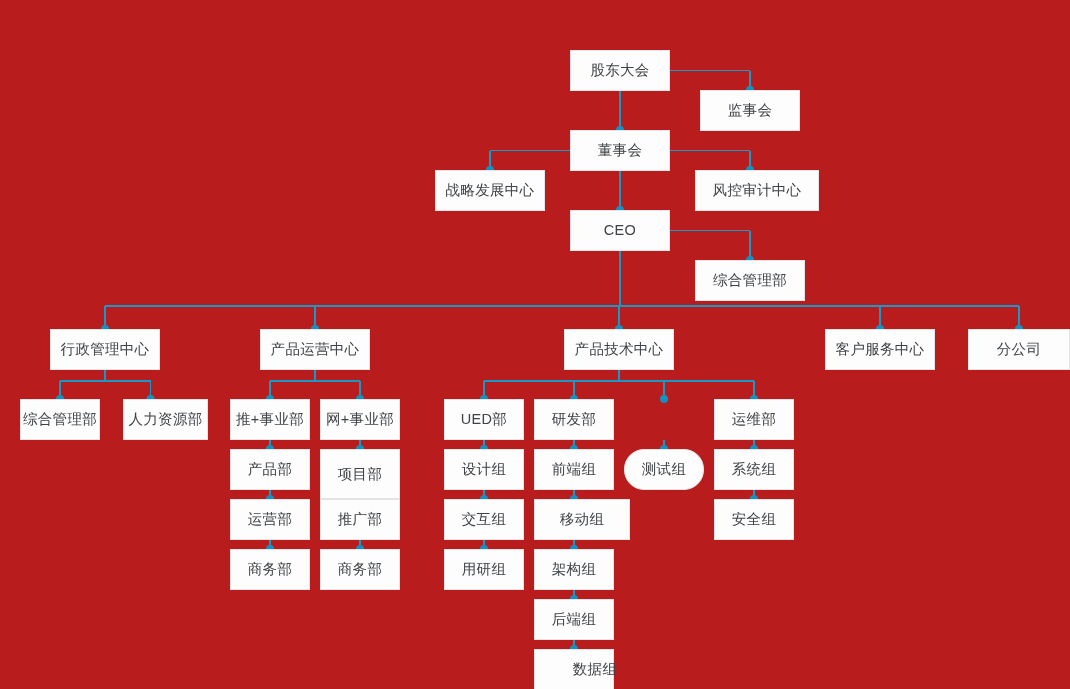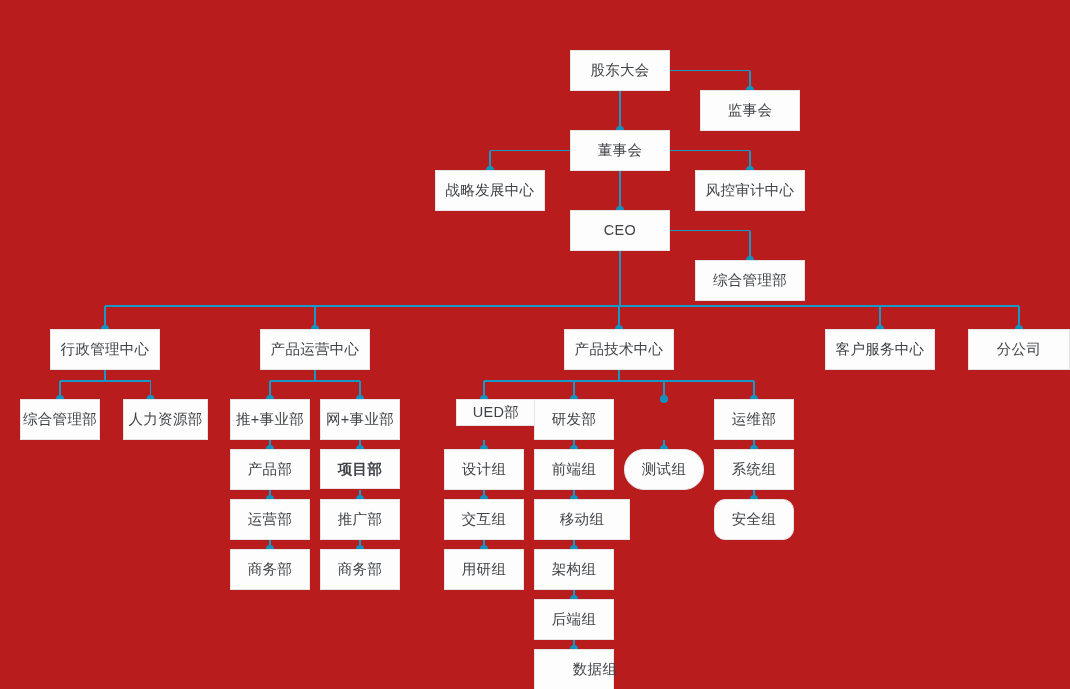--- a/index.html
+++ b/index.html
@@ -149,21 +149,21 @@
       </div>
       <div class="node" style="left: 700px; top: 90px; width: 100px; height: 41px;">
         <span class="node-label">监事会</span>
       </div>
       <div class="node" style="left: 570px; top: 130px; width: 100px; height: 41px; font-family: Liberation Serif, serif;">
         <span class="node-label">董事会</span>
       </div>
       <div class="node" style="left: 435px; top: 170px; width: 110px; height: 41px;">
         <span class="node-label">战略发展中心</span>
       </div>
-      <div class="node" style="left: 695px; top: 170px; width: 110px; height: 41px;">
+      <div class="node" style="left: 695px; top: 170px; width: 124px; height: 41px;">
         <span class="node-label">风控审计中心</span>
       </div>
       <div class="node" style="left: 570px; top: 210px; width: 100px; height: 41px;">
         <span class="node-label">CEO</span>
       </div>
       <div class="node" style="left: 695px; top: 260px; width: 110px; height: 41px;">
         <span class="node-label">综合管理部</span>
       </div>
       <div class="node" style="left: 50px; top: 329px; width: 110px; height: 41px;">
         <span class="node-label">行政管理中心</span>
@@ -194,30 +194,30 @@
       </div>
       <div class="node" style="left: 230px; top: 499px; width: 80px; height: 41px;">
         <span class="node-label">运营部</span>
       </div>
       <div class="node" style="left: 230px; top: 549px; width: 80px; height: 41px;">
         <span class="node-label">商务部</span>
       </div>
       <div class="node" style="left: 320px; top: 399px; width: 80px; height: 41px;">
         <span class="node-label">网+事业部</span>
       </div>
-      <div class="node" style="left: 320px; top: 449px; width: 80px; height: 40px; font-weight: bold;">
+      <div class="node" style="left: 320px; top: 449px; width: 80px; height: 50px;">
         <span class="node-label">项目部</span>
       </div>
       <div class="node" style="left: 320px; top: 499px; width: 80px; height: 41px;">
         <span class="node-label">推广部</span>
       </div>
       <div class="node" style="left: 320px; top: 549px; width: 80px; height: 41px;">
         <span class="node-label">商务部</span>
       </div>
-      <div class="node" style="left: 456px; top: 399px; width: 80px; height: 27px;">
+      <div class="node" style="left: 444px; top: 399px; width: 80px; height: 41px;">
         <span class="node-label">UED部</span>
       </div>
       <div class="node" style="left: 444px; top: 449px; width: 80px; height: 41px;">
         <span class="node-label">设计组</span>
       </div>
       <div class="node" style="left: 444px; top: 499px; width: 80px; height: 41px;">
         <span class="node-label">交互组</span>
       </div>
       <div class="node" style="left: 444px; top: 549px; width: 80px; height: 41px;">
         <span class="node-label">用研组</span>
@@ -242,17 +242,17 @@
       </div>
       <div class="node" style="left: 624px; top: 449px; width: 80px; height: 41px; border-radius: 20px;">
         <span class="node-label">测试组</span>
       </div>
       <div class="node" style="left: 714px; top: 399px; width: 80px; height: 41px;">
         <span class="node-label">运维部</span>
       </div>
       <div class="node" style="left: 714px; top: 449px; width: 80px; height: 41px;">
         <span class="node-label">系统组</span>
       </div>
-      <div class="node" style="left: 714px; top: 499px; width: 80px; height: 41px; border-radius: 11px;">
+      <div class="node" style="left: 714px; top: 499px; width: 80px; height: 41px;">
         <span class="node-label">安全组</span>
       </div>
     </div>
 </div>
 
 </body></html>

